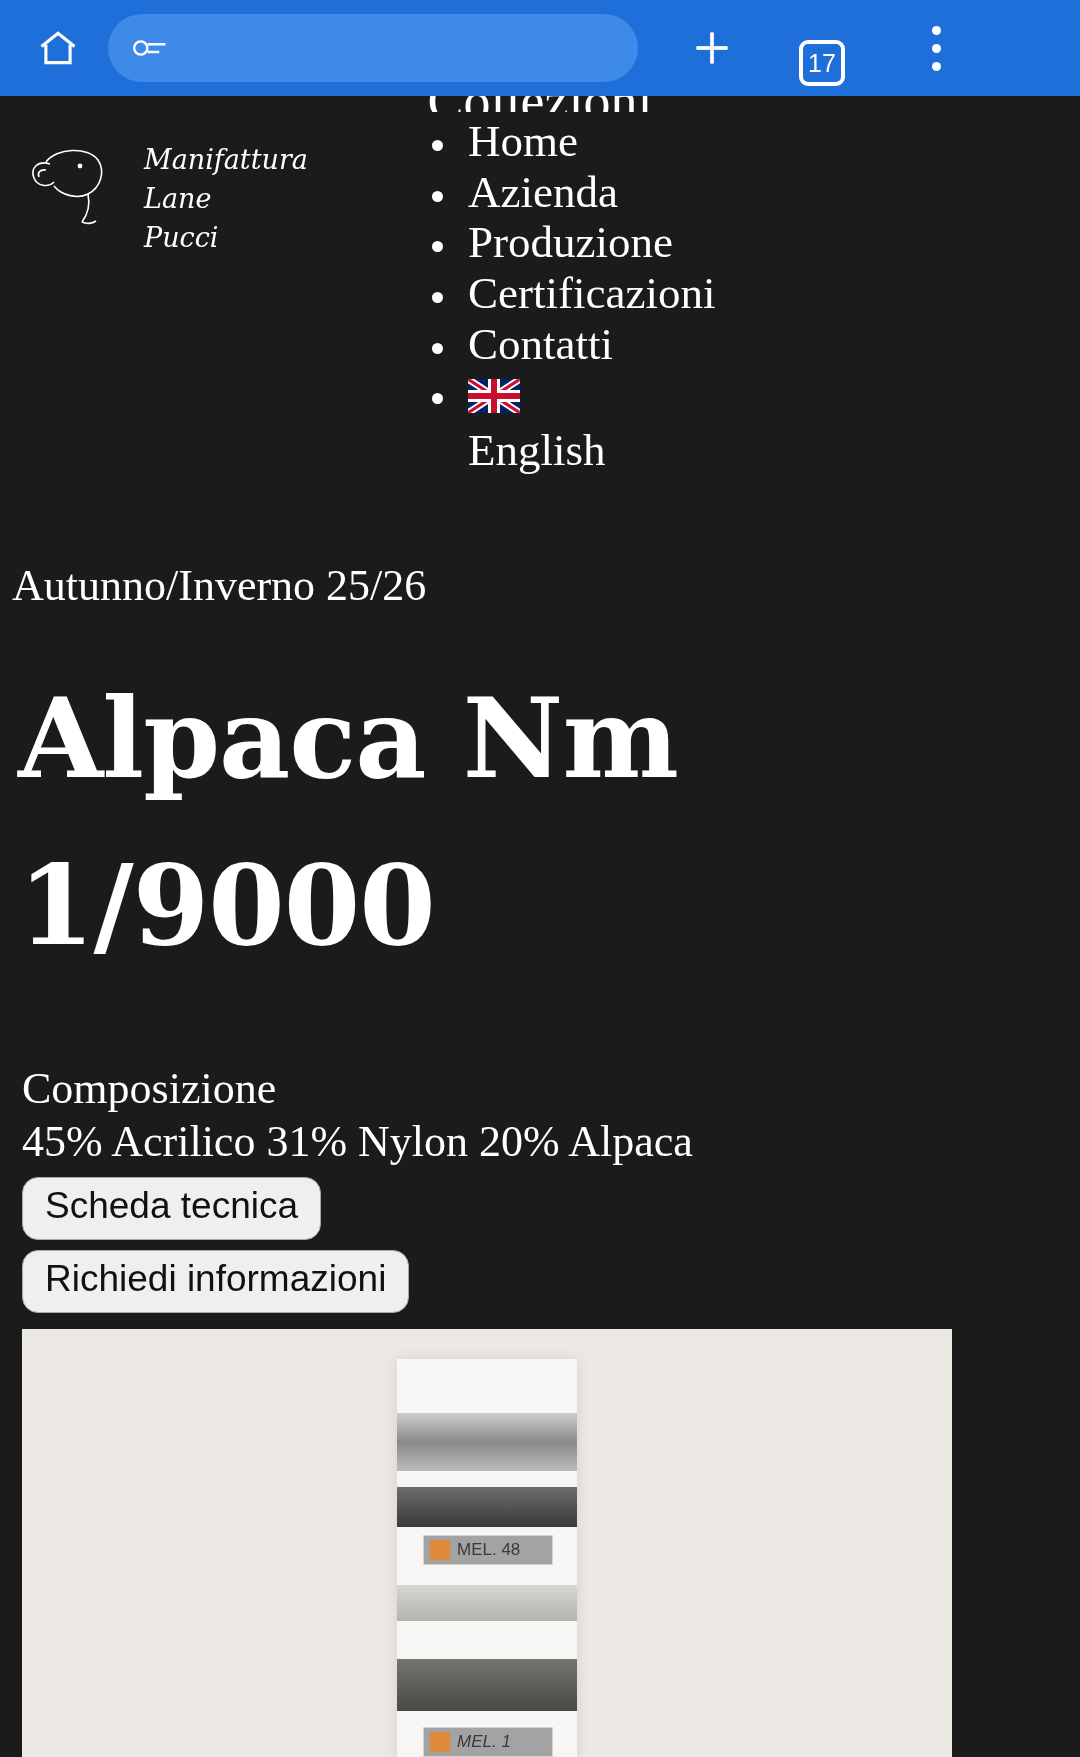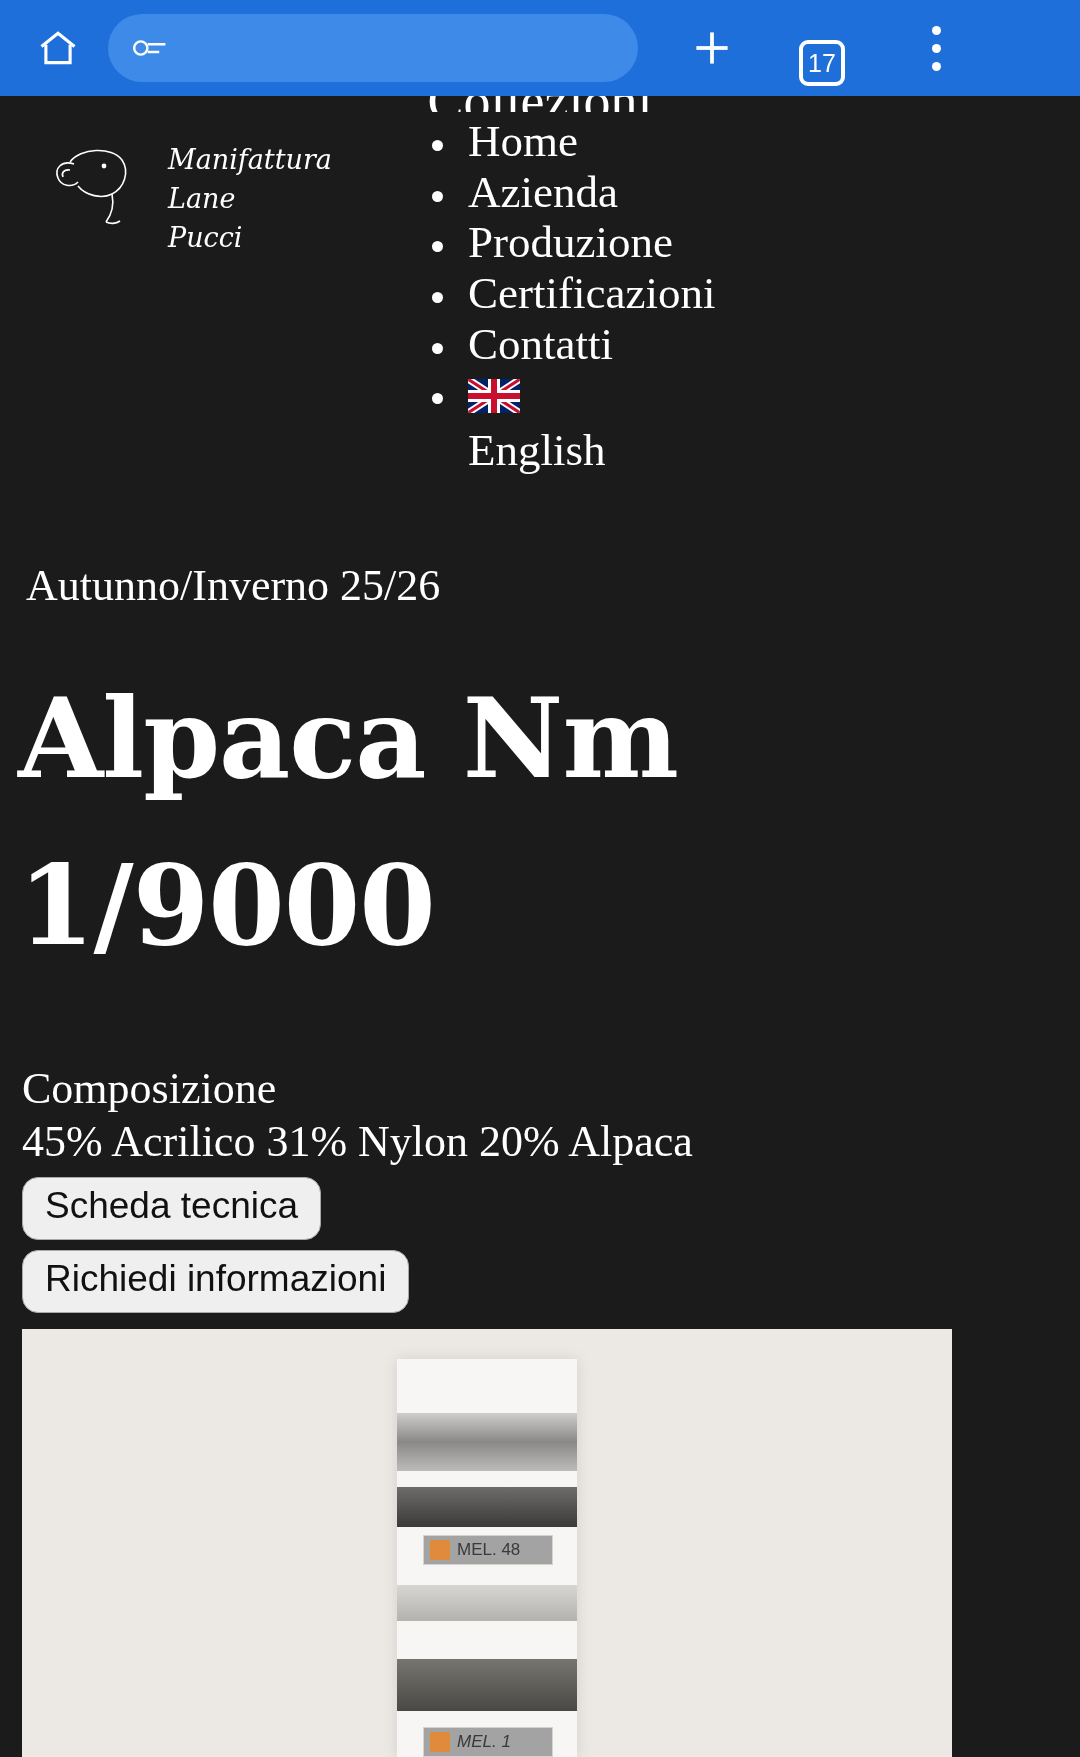--- a/index.html
+++ b/index.html
@@ -136,21 +136,21 @@
     position: relative;
     display: flex;
     padding-top: 22px;
   }
 
   .logo-wrap {
     width: 400px;
     flex: 0 0 auto;
     display: flex;
     align-items: flex-start;
-    padding-left: 40px;
+    padding-left: 16px;
     padding-top: 22px;
   }
   .logo-text {
     font-family: "DejaVu Serif", serif;
     font-style: italic;
     color: #ffffff;
     font-size: 27px;
     line-height: 1.45;
     margin-left: 8px;
     white-space: pre-line;
@@ -214,21 +214,21 @@
   .flag .f-hr { position: absolute; top: 50%; left: 0; height: 6px; width: 100%; background:#C8102E; transform: translateY(-50%); }
   .flag-label {
     display: block;
     margin-top: 8px;
   }
 
   .season {
     font-family: "Liberation Serif", serif;
     font-size: 44px;
     color: #ffffff;
-    padding-left: 26px;
+    padding-left: 12px;
     margin-top: 82px;
   }
 
   .product-title {
     font-family: "DejaVu Serif", serif;
     font-weight: bold;
     font-size: 110px;
     color: #ffffff;
     line-height: 1.52;
     padding-left: 18px;

